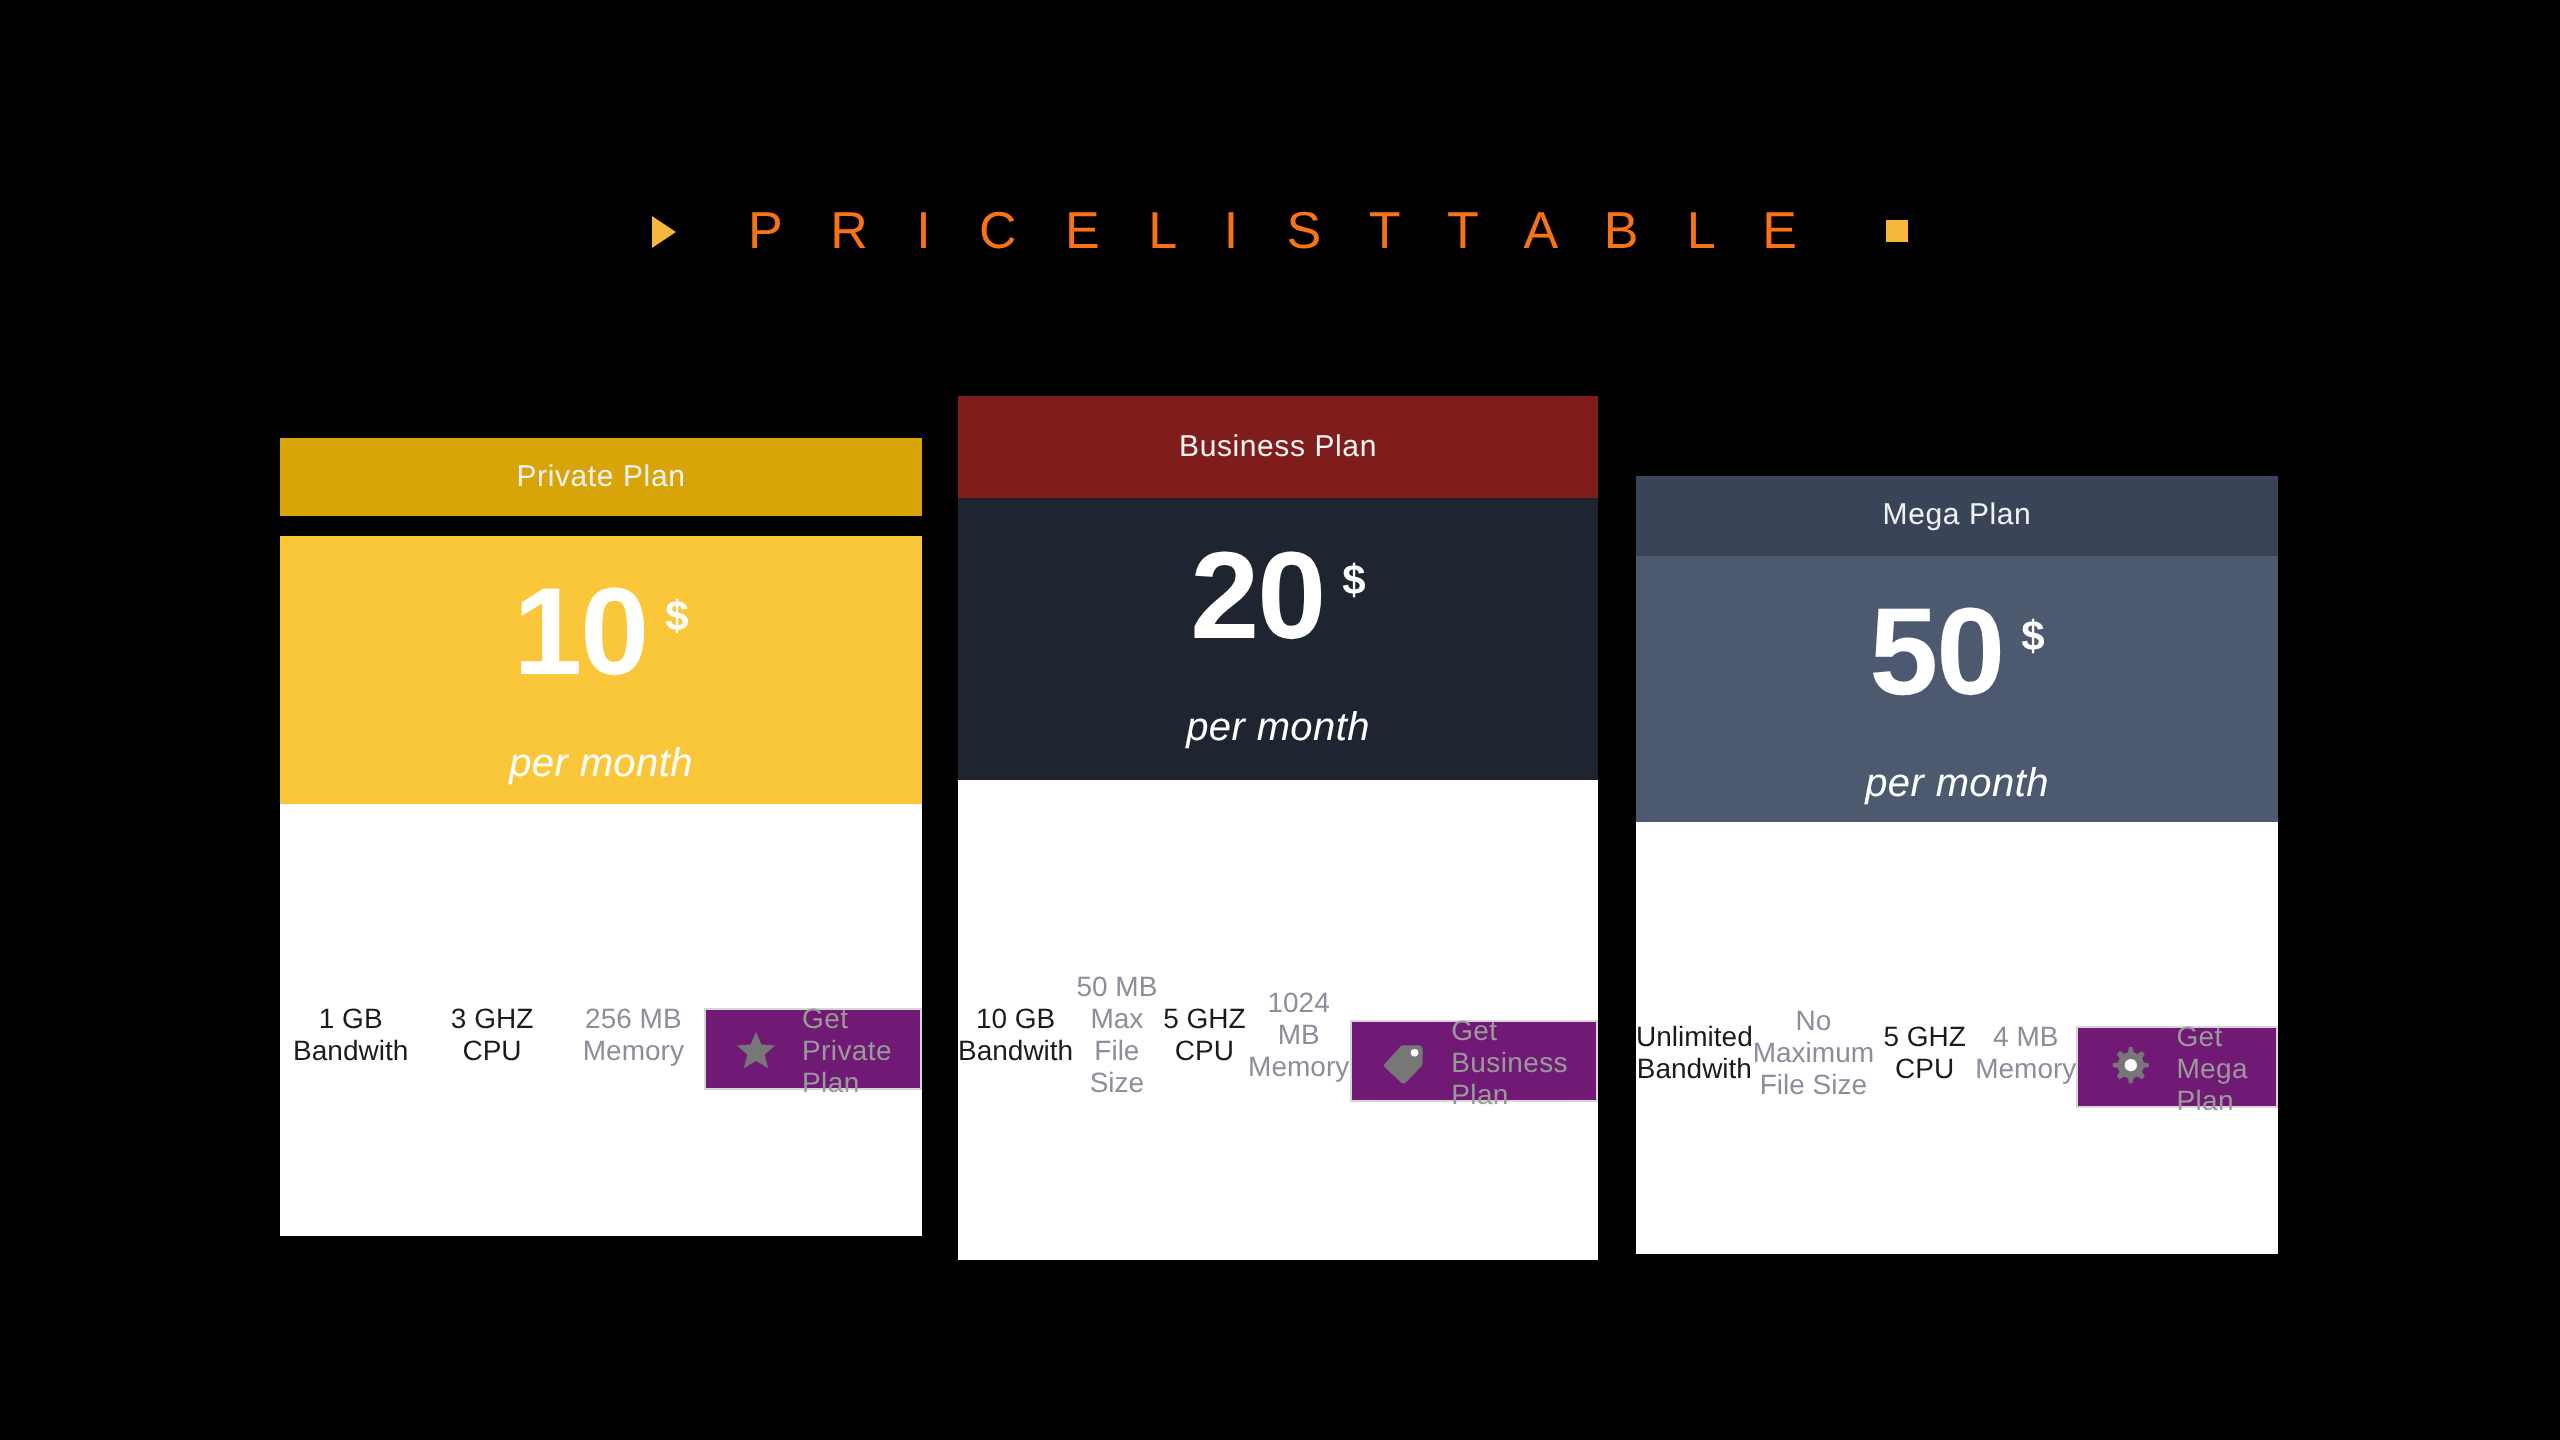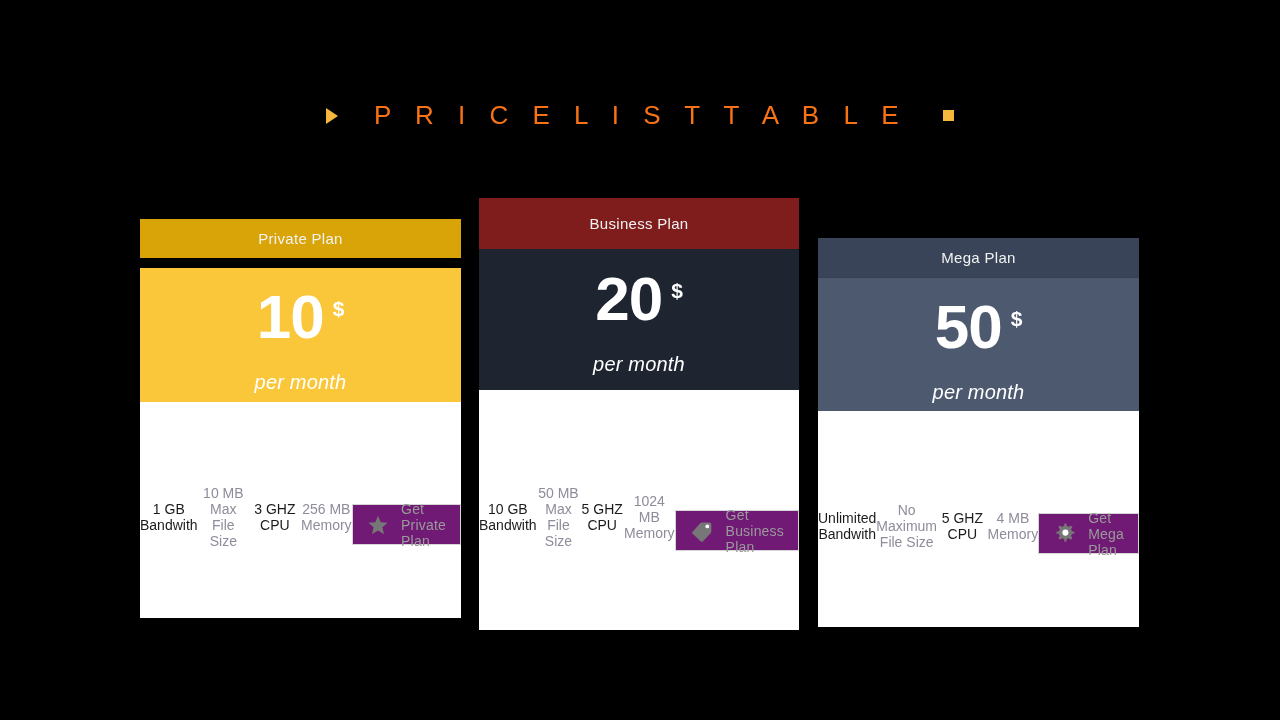--- a/index.html
+++ b/index.html
@@ -131,21 +131,20 @@
     <div class="card-price">
       <div class="price-line">
         <span class="price-amount">10</span>
         <span class="price-currency">$</span>
       </div>
       <span class="price-period">per month</span>
     </div>
     <div class="card-body">
       <div class="feature dark">1 GB Bandwith</div>
       <div class="feature-spacer"></div>
-      <div class="feature light">10 MB Max File Size</div>
       <div class="feature-spacer"></div>
       <div class="feature dark">3 GHZ CPU</div>
       <div class="feature-spacer"></div>
       <div class="feature light">256 MB Memory</div>
       <div class="cta-btn">
         <span class="cta-icon">
           <svg width="22" height="22" viewBox="0 0 24 24">
               <polygon fill="#777777" points="12,2 15,9 22.5,9.6 16.8,14.5 18.6,22 12,18 5.4,22 7.2,14.5 1.5,9.6 9,9"></polygon>
             </svg>
         </span>

